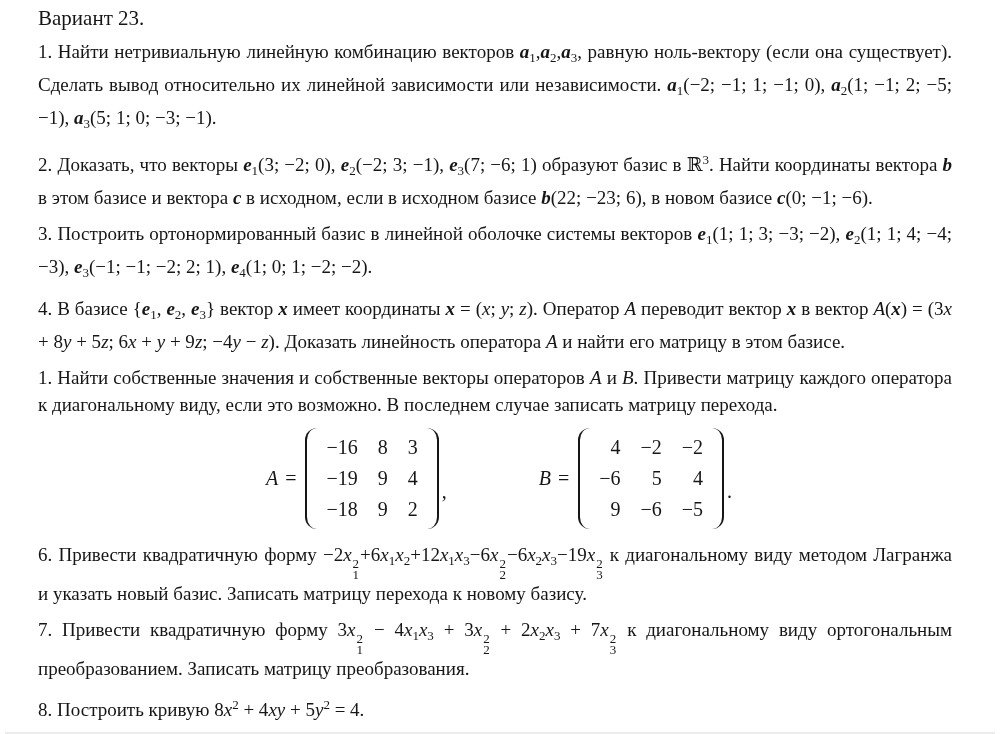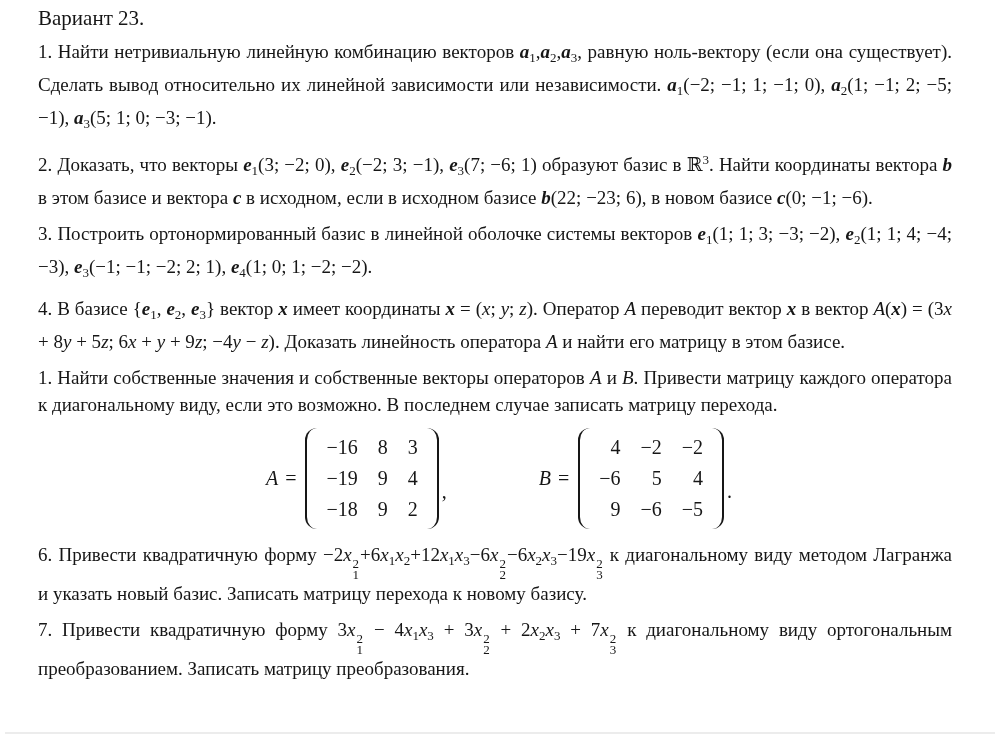--- a/index.html
+++ b/index.html
@@ -114,15 +114,16 @@
       <p class="para"><span class="t">7. Привести квадратичную форму 3</span><span class="i">x</span><span class="ss">
           <span class="up">2</span>
           <span class="dn">1</span>
         </span><span class="t"> − 4</span><span class="i">x</span><span class="s">1</span><span class="i">x</span><span class="s">3</span><span class="t"> + 3</span><span class="i">x</span><span class="ss">
           <span class="up">2</span>
           <span class="dn">2</span>
         </span><span class="t"> + 2</span><span class="i">x</span><span class="s">2</span><span class="i">x</span><span class="s">3</span><span class="t"> + 7</span><span class="i">x</span><span class="ss">
           <span class="up">2</span>
           <span class="dn">3</span>
         </span><span class="t"> к диагональному виду ортогональным преобразованием. Записать матрицу преобразования.</span></p>
+      <p class="para"><span class="t">8. Построить кривую 8</span><span class="i">x</span><span class="p">2</span><span class="t"> + 4</span><span class="i">xy</span><span class="t"> + 5</span><span class="i">y</span><span class="p">2</span><span class="t"> = 4.</span></p>
     </div>
   <div class="scan-edge"></div>
 </div>
 
 </body></html>

